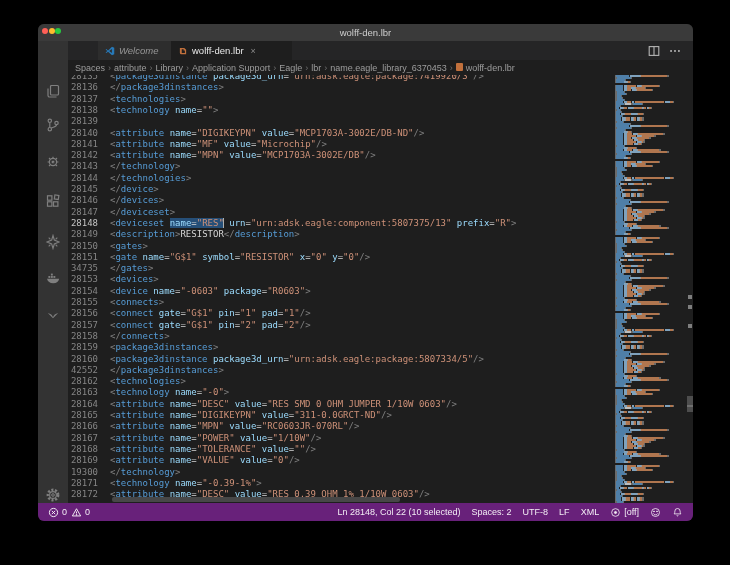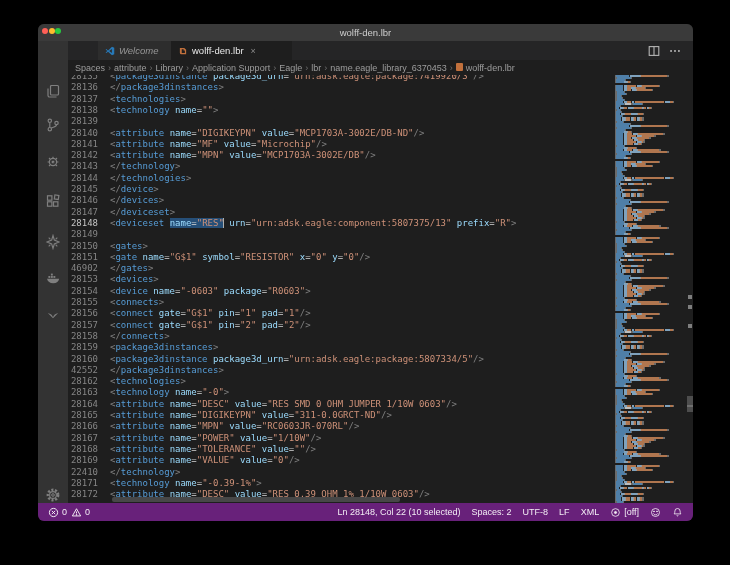--- a/index.html
+++ b/index.html
@@ -207,42 +207,42 @@
         <div class="cl" style="top: 45.2px;"><span class="ln">28139</span><span class="lc"></span></div>
         <div class="cl" style="top: 56.5px;"><span class="ln">28140</span><span class="lc"><span class="tk-p">&lt;</span><span class="tk-t">attribute</span><span class="tk-e"> </span><span class="tk-a">name</span><span class="tk-e">=</span><span class="tk-s">"DIGIKEYPN"</span><span class="tk-e"> </span><span class="tk-a">value</span><span class="tk-e">=</span><span class="tk-s">"MCP1703A-3002E/DB-ND"</span><span class="tk-p">/&gt;</span></span></div>
         <div class="cl" style="top: 67.8px;"><span class="ln">28141</span><span class="lc"><span class="tk-p">&lt;</span><span class="tk-t">attribute</span><span class="tk-e"> </span><span class="tk-a">name</span><span class="tk-e">=</span><span class="tk-s">"MF"</span><span class="tk-e"> </span><span class="tk-a">value</span><span class="tk-e">=</span><span class="tk-s">"Microchip"</span><span class="tk-p">/&gt;</span></span></div>
         <div class="cl" style="top: 79.1px;"><span class="ln">28142</span><span class="lc"><span class="tk-p">&lt;</span><span class="tk-t">attribute</span><span class="tk-e"> </span><span class="tk-a">name</span><span class="tk-e">=</span><span class="tk-s">"MPN"</span><span class="tk-e"> </span><span class="tk-a">value</span><span class="tk-e">=</span><span class="tk-s">"MCP1703A-3002E/DB"</span><span class="tk-p">/&gt;</span></span></div>
         <div class="cl" style="top: 90.4px;"><span class="ln">28143</span><span class="lc"><span class="tk-p">&lt;/</span><span class="tk-t">technology</span><span class="tk-p">&gt;</span></span></div>
         <div class="cl" style="top: 101.7px;"><span class="ln">28144</span><span class="lc"><span class="tk-p">&lt;/</span><span class="tk-t">technologies</span><span class="tk-p">&gt;</span></span></div>
         <div class="cl" style="top: 113px;"><span class="ln">28145</span><span class="lc"><span class="tk-p">&lt;/</span><span class="tk-t">device</span><span class="tk-p">&gt;</span></span></div>
         <div class="cl" style="top: 124.3px;"><span class="ln">28146</span><span class="lc"><span class="tk-p">&lt;/</span><span class="tk-t">devices</span><span class="tk-p">&gt;</span></span></div>
         <div class="cl" style="top: 135.6px;"><span class="ln">28147</span><span class="lc"><span class="tk-p">&lt;/</span><span class="tk-t">deviceset</span><span class="tk-p">&gt;</span></span></div>
         <div class="cl" style="top: 146.9px;"><span class="ln ln-cur">28148</span><span class="lc"><span class="tk-p">&lt;</span><span class="tk-t">deviceset</span><span class="tk-e"> </span><span class="tk-a sel">name</span><span class="tk-e sel">=</span><span class="tk-s sel">"RES"</span><span class="cursor"></span><span class="tk-e"> </span><span class="tk-a">urn</span><span class="tk-e">=</span><span class="tk-s">"urn:adsk.eagle:component:5807375/13"</span><span class="tk-e"> </span><span class="tk-a">prefix</span><span class="tk-e">=</span><span class="tk-s">"R"</span><span class="tk-p">&gt;</span></span></div>
-        <div class="cl" style="top: 158.2px;"><span class="ln">28149</span></div>
+        <div class="cl" style="top: 158.2px;"><span class="ln">28149</span><span class="lc"><span class="tk-p">&lt;</span><span class="tk-t">description</span><span class="tk-p">&gt;</span><span class="tk-x">RESISTOR</span><span class="tk-p">&lt;/</span><span class="tk-t">description</span><span class="tk-p">&gt;</span></span></div>
         <div class="cl" style="top: 169.5px;"><span class="ln">28150</span><span class="lc"><span class="tk-p">&lt;</span><span class="tk-t">gates</span><span class="tk-p">&gt;</span></span></div>
         <div class="cl" style="top: 180.8px;"><span class="ln">28151</span><span class="lc"><span class="tk-p">&lt;</span><span class="tk-t">gate</span><span class="tk-e"> </span><span class="tk-a">name</span><span class="tk-e">=</span><span class="tk-s">"G$1"</span><span class="tk-e"> </span><span class="tk-a">symbol</span><span class="tk-e">=</span><span class="tk-s">"RESISTOR"</span><span class="tk-e"> </span><span class="tk-a">x</span><span class="tk-e">=</span><span class="tk-s">"0"</span><span class="tk-e"> </span><span class="tk-a">y</span><span class="tk-e">=</span><span class="tk-s">"0"</span><span class="tk-p">/&gt;</span></span></div>
-        <div class="cl" style="top: 192.1px;"><span class="ln">46902</span><span class="lc"><span class="tk-p">&lt;/</span><span class="tk-t">gates</span><span class="tk-p">&gt;</span></span></div>
+        <div class="cl" style="top: 192.1px;"><span class="ln">34735</span><span class="lc"><span class="tk-p">&lt;/</span><span class="tk-t">gates</span><span class="tk-p">&gt;</span></span></div>
         <div class="cl" style="top: 203.4px;"><span class="ln">28153</span><span class="lc"><span class="tk-p">&lt;</span><span class="tk-t">devices</span><span class="tk-p">&gt;</span></span></div>
         <div class="cl" style="top: 214.7px;"><span class="ln">28154</span><span class="lc"><span class="tk-p">&lt;</span><span class="tk-t">device</span><span class="tk-e"> </span><span class="tk-a">name</span><span class="tk-e">=</span><span class="tk-s">"-0603"</span><span class="tk-e"> </span><span class="tk-a">package</span><span class="tk-e">=</span><span class="tk-s">"R0603"</span><span class="tk-p">&gt;</span></span></div>
         <div class="cl" style="top: 226px;"><span class="ln">28155</span><span class="lc"><span class="tk-p">&lt;</span><span class="tk-t">connects</span><span class="tk-p">&gt;</span></span></div>
         <div class="cl" style="top: 237.3px;"><span class="ln">28156</span><span class="lc"><span class="tk-p">&lt;</span><span class="tk-t">connect</span><span class="tk-e"> </span><span class="tk-a">gate</span><span class="tk-e">=</span><span class="tk-s">"G$1"</span><span class="tk-e"> </span><span class="tk-a">pin</span><span class="tk-e">=</span><span class="tk-s">"1"</span><span class="tk-e"> </span><span class="tk-a">pad</span><span class="tk-e">=</span><span class="tk-s">"1"</span><span class="tk-p">/&gt;</span></span></div>
         <div class="cl" style="top: 248.6px;"><span class="ln">28157</span><span class="lc"><span class="tk-p">&lt;</span><span class="tk-t">connect</span><span class="tk-e"> </span><span class="tk-a">gate</span><span class="tk-e">=</span><span class="tk-s">"G$1"</span><span class="tk-e"> </span><span class="tk-a">pin</span><span class="tk-e">=</span><span class="tk-s">"2"</span><span class="tk-e"> </span><span class="tk-a">pad</span><span class="tk-e">=</span><span class="tk-s">"2"</span><span class="tk-p">/&gt;</span></span></div>
         <div class="cl" style="top: 259.9px;"><span class="ln">28158</span><span class="lc"><span class="tk-p">&lt;/</span><span class="tk-t">connects</span><span class="tk-p">&gt;</span></span></div>
         <div class="cl" style="top: 271.2px;"><span class="ln">28159</span><span class="lc"><span class="tk-p">&lt;</span><span class="tk-t">package3dinstances</span><span class="tk-p">&gt;</span></span></div>
         <div class="cl" style="top: 282.5px;"><span class="ln">28160</span><span class="lc"><span class="tk-p">&lt;</span><span class="tk-t">package3dinstance</span><span class="tk-e"> </span><span class="tk-a">package3d_urn</span><span class="tk-e">=</span><span class="tk-s">"urn:adsk.eagle:package:5807334/5"</span><span class="tk-p">/&gt;</span></span></div>
         <div class="cl" style="top: 293.8px;"><span class="ln">42552</span><span class="lc"><span class="tk-p">&lt;/</span><span class="tk-t">package3dinstances</span><span class="tk-p">&gt;</span></span></div>
         <div class="cl" style="top: 305.1px;"><span class="ln">28162</span><span class="lc"><span class="tk-p">&lt;</span><span class="tk-t">technologies</span><span class="tk-p">&gt;</span></span></div>
         <div class="cl" style="top: 316.4px;"><span class="ln">28163</span><span class="lc"><span class="tk-p">&lt;</span><span class="tk-t">technology</span><span class="tk-e"> </span><span class="tk-a">name</span><span class="tk-e">=</span><span class="tk-s">"-0"</span><span class="tk-p">&gt;</span></span></div>
         <div class="cl" style="top: 327.7px;"><span class="ln">28164</span><span class="lc"><span class="tk-p">&lt;</span><span class="tk-t">attribute</span><span class="tk-e"> </span><span class="tk-a">name</span><span class="tk-e">=</span><span class="tk-s">"DESC"</span><span class="tk-e"> </span><span class="tk-a">value</span><span class="tk-e">=</span><span class="tk-s">"RES SMD 0 OHM JUMPER 1/10W 0603"</span><span class="tk-p">/&gt;</span></span></div>
         <div class="cl" style="top: 339px;"><span class="ln">28165</span><span class="lc"><span class="tk-p">&lt;</span><span class="tk-t">attribute</span><span class="tk-e"> </span><span class="tk-a">name</span><span class="tk-e">=</span><span class="tk-s">"DIGIKEYPN"</span><span class="tk-e"> </span><span class="tk-a">value</span><span class="tk-e">=</span><span class="tk-s">"311-0.0GRCT-ND"</span><span class="tk-p">/&gt;</span></span></div>
         <div class="cl" style="top: 350.3px;"><span class="ln">28166</span><span class="lc"><span class="tk-p">&lt;</span><span class="tk-t">attribute</span><span class="tk-e"> </span><span class="tk-a">name</span><span class="tk-e">=</span><span class="tk-s">"MPN"</span><span class="tk-e"> </span><span class="tk-a">value</span><span class="tk-e">=</span><span class="tk-s">"RC0603JR-070RL"</span><span class="tk-p">/&gt;</span></span></div>
         <div class="cl" style="top: 361.6px;"><span class="ln">28167</span><span class="lc"><span class="tk-p">&lt;</span><span class="tk-t">attribute</span><span class="tk-e"> </span><span class="tk-a">name</span><span class="tk-e">=</span><span class="tk-s">"POWER"</span><span class="tk-e"> </span><span class="tk-a">value</span><span class="tk-e">=</span><span class="tk-s">"1/10W"</span><span class="tk-p">/&gt;</span></span></div>
         <div class="cl" style="top: 372.9px;"><span class="ln">28168</span><span class="lc"><span class="tk-p">&lt;</span><span class="tk-t">attribute</span><span class="tk-e"> </span><span class="tk-a">name</span><span class="tk-e">=</span><span class="tk-s">"TOLERANCE"</span><span class="tk-e"> </span><span class="tk-a">value</span><span class="tk-e">=</span><span class="tk-s">""</span><span class="tk-p">/&gt;</span></span></div>
         <div class="cl" style="top: 384.2px;"><span class="ln">28169</span><span class="lc"><span class="tk-p">&lt;</span><span class="tk-t">attribute</span><span class="tk-e"> </span><span class="tk-a">name</span><span class="tk-e">=</span><span class="tk-s">"VALUE"</span><span class="tk-e"> </span><span class="tk-a">value</span><span class="tk-e">=</span><span class="tk-s">"0"</span><span class="tk-p">/&gt;</span></span></div>
-        <div class="cl" style="top: 395.5px;"><span class="ln">22410</span><span class="lc"><span class="tk-p">&lt;/</span><span class="tk-t">technology</span><span class="tk-p">&gt;</span></span></div>
+        <div class="cl" style="top: 395.5px;"><span class="ln">19300</span><span class="lc"><span class="tk-p">&lt;/</span><span class="tk-t">technology</span><span class="tk-p">&gt;</span></span></div>
         <div class="cl" style="top: 406.8px;"><span class="ln">28171</span><span class="lc"><span class="tk-p">&lt;</span><span class="tk-t">technology</span><span class="tk-e"> </span><span class="tk-a">name</span><span class="tk-e">=</span><span class="tk-s">"-0.39-1%"</span><span class="tk-p">&gt;</span></span></div>
         <div class="cl" style="top: 418.1px;"><span class="ln">28172</span><span class="lc"><span class="tk-p">&lt;</span><span class="tk-t">attribute</span><span class="tk-e"> </span><span class="tk-a">name</span><span class="tk-e">=</span><span class="tk-s">"DESC"</span><span class="tk-e"> </span><span class="tk-a">value</span><span class="tk-e">=</span><span class="tk-s">"RES 0.39 OHM 1% 1/10W 0603"</span><span class="tk-p">/&gt;</span></span></div>
       </div>
     <div id="minimap">
         <div class="mm-row" style="top: 0px;">
           <span class="mm-seg" style="left: 0px; width: 0.8px; background: rgb(106, 106, 106);"></span>
           <span class="mm-seg" style="left: 0.78px; width: 13.26px; background: rgb(79, 127, 168);"></span>
           <span class="mm-seg" style="left: 14.82px; width: 10.14px; background: rgb(127, 162, 189);"></span>
           <span class="mm-seg" style="left: 24.96px; width: 0.8px; background: rgb(154, 154, 154);"></span>
           <span class="mm-seg" style="left: 25.74px; width: 26.52px; background: rgb(176, 118, 79);"></span>

